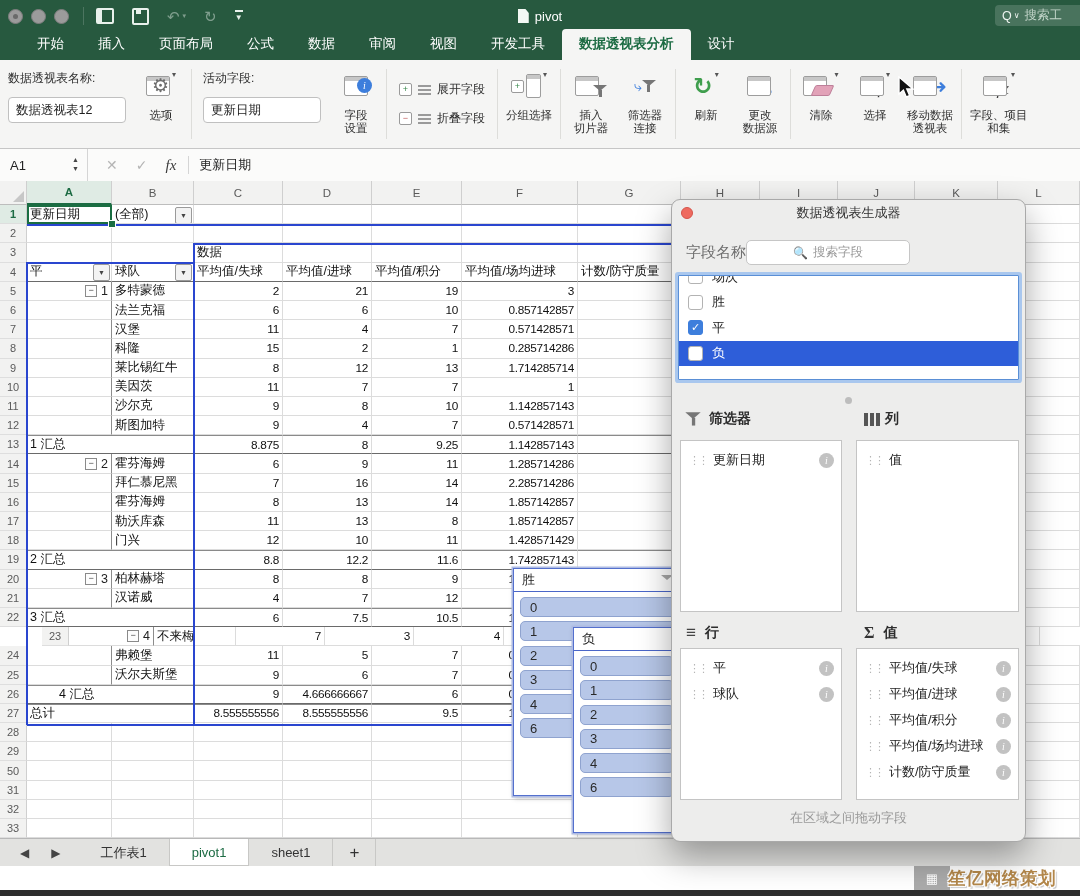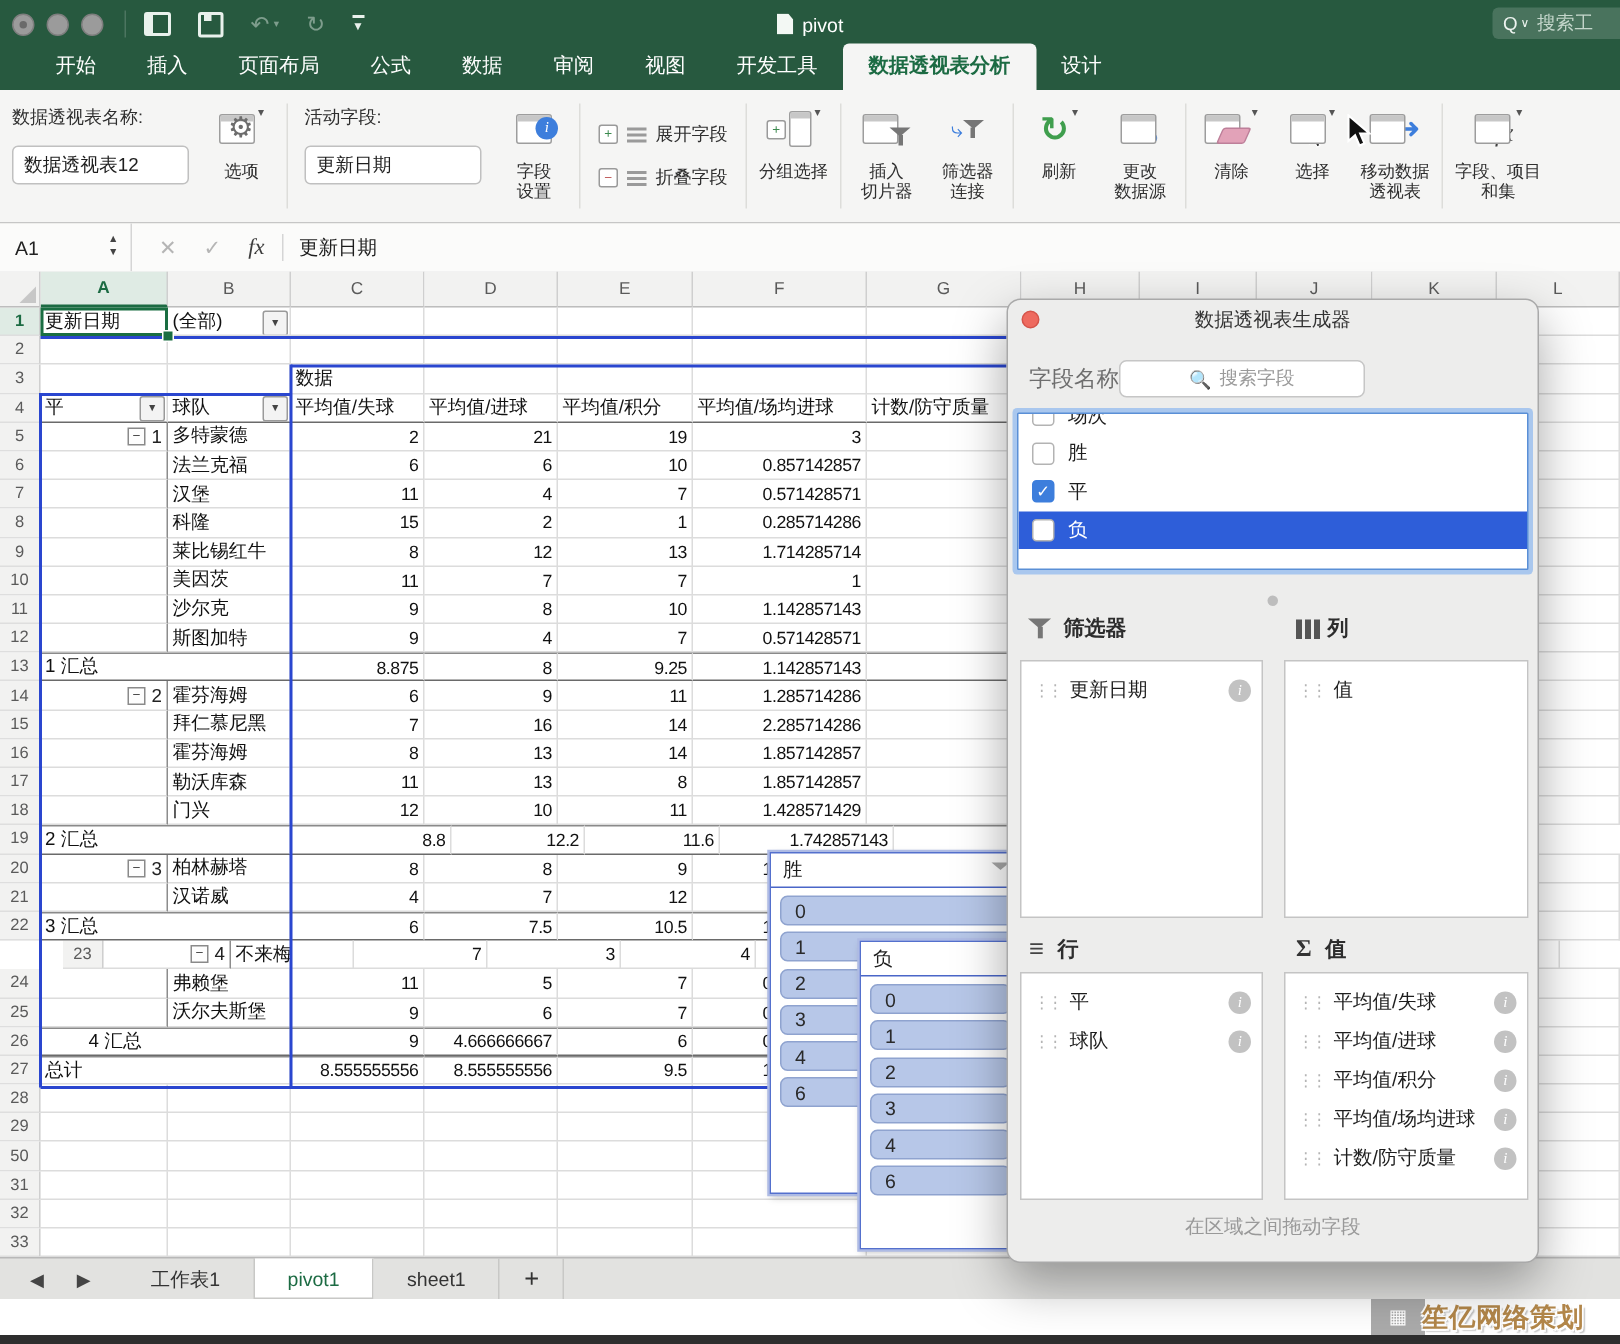--- a/index.html
+++ b/index.html
@@ -619,21 +619,21 @@
       <div class="c num" style="width: 103px;"></div>
       <div class="c " style="width: 79px;"></div>
       <div class="c " style="width: 78px;"></div>
       <div class="c " style="width: 77px;"></div>
       <div class="c " style="width: 83px;"></div>
       <div class="c " style="width: 82px;"></div>
     </div>
     <div class="grow">
       <div class="rowhead" style="width: 27px;">19</div>
       <div class="c dkt dkb" style="width: 167px;">2 汇总</div>
-      <div class="c num dkt dkb" style="width: 107px; padding-left: 26px;">8.8</div>
+      <div class="c num dkt dkb" style="width: 89px; padding-left: 26px;">8.8</div>
       <div class="c num dkt dkb" style="width: 89px;">12.2</div>
       <div class="c num dkt dkb" style="width: 90px;">11.6</div>
       <div class="c num dkt dkb" style="width: 116px;">1.742857143</div>
       <div class="c num dkt dkb" style="width: 103px;"></div>
       <div class="c " style="width: 79px;"></div>
       <div class="c " style="width: 78px;"></div>
       <div class="c " style="width: 77px;"></div>
       <div class="c " style="width: 83px;"></div>
       <div class="c " style="width: 82px;"></div>
     </div>

